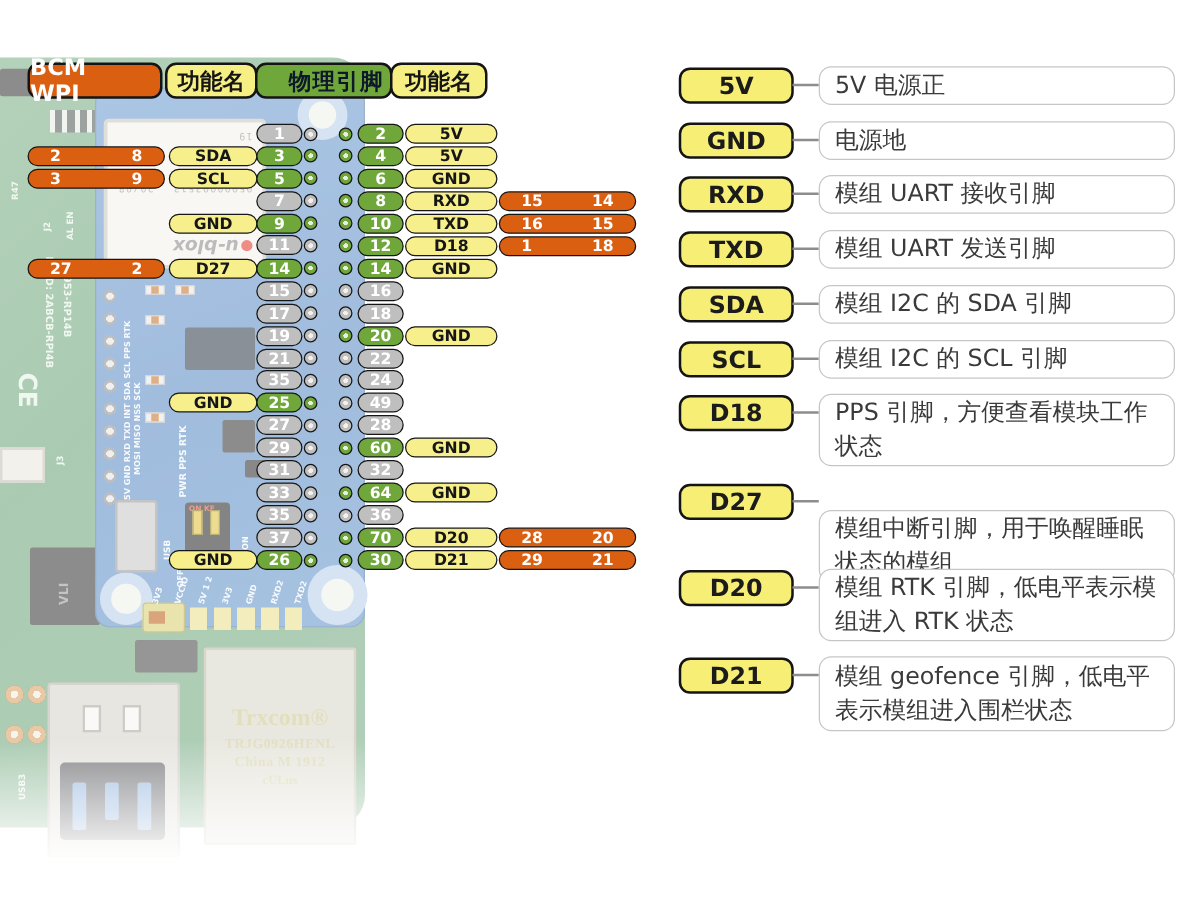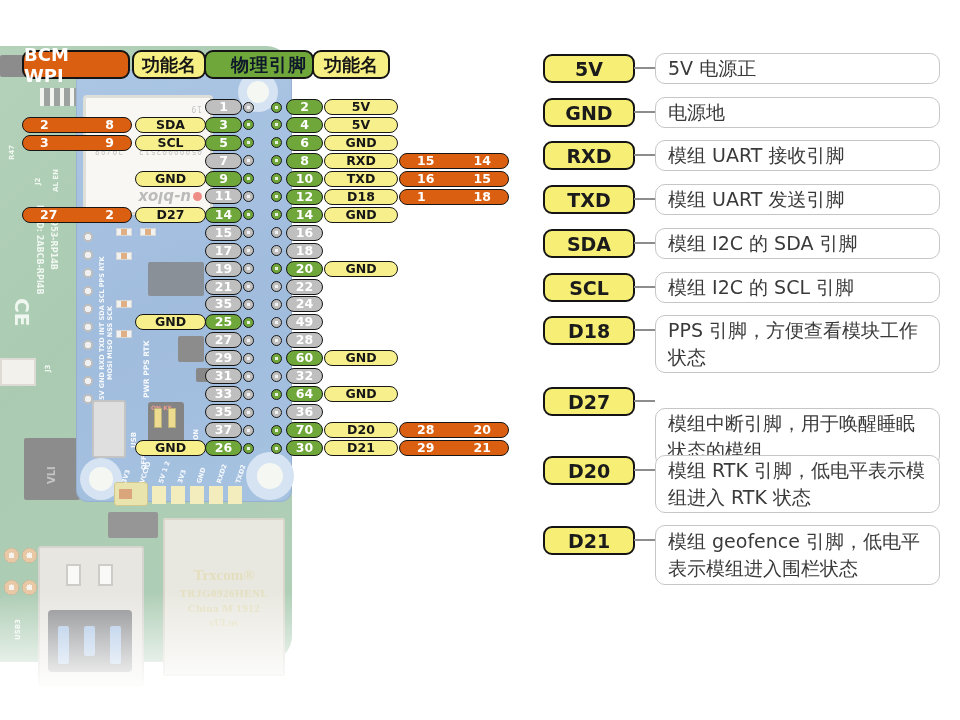--- a/index.html
+++ b/index.html
@@ -40,21 +40,21 @@
   .usbport .nub{position:absolute;top:16px;width:11px;height:18px;background:#f4f4f2;
       border:2px solid #a9a7a0;}
   .usbport .open{position:absolute;left:8px;top:62px;width:84px;height:62px;background:#393b40;
       border-radius:4px;}
   .usbport .tab{position:absolute;bottom:8px;width:11px;height:38px;background:#6f9bd2;
       border-radius:2px;}
   .eth{position:absolute;left:163px;top:518px;width:122px;height:158px;background:#dad7ca;
        border:2px solid #bdbaa8;border-radius:2px;box-sizing:border-box;
        display:flex;flex-direction:column;align-items:center;justify-content:center;
        gap:3px;font-family:"Liberation Serif",serif;color:#cfc98f;font-weight:bold;}
-  .eth .l1{font-size:15px;}
+  .eth .l1{font-size:19px;}
   .eth .l2,.eth .l3{font-size:11px;letter-spacing:.5px;}
   .eth .l4{font-size:10px;}
   .mico{position:absolute;left:92px;top:400px;width:34px;height:58px;background:#c9c9c9;
         border:2px solid #9a9a9a;border-radius:3px;box-sizing:border-box;}
   .dipsw{position:absolute;left:148px;top:402px;width:36px;height:48px;background:#2c2c2c;
          border-radius:3px;}
   .dipsw .lev{position:absolute;top:6px;width:8px;height:20px;background:#e0c23e;
          border:1px solid #8a7a1a;box-sizing:border-box;}
   .dipsw .onke{position:absolute;left:3px;top:2px;font-size:6px;color:#e05540;font-weight:bold;}
   .padrow{position:absolute;left:114px;top:486px;width:132px;height:18px;

